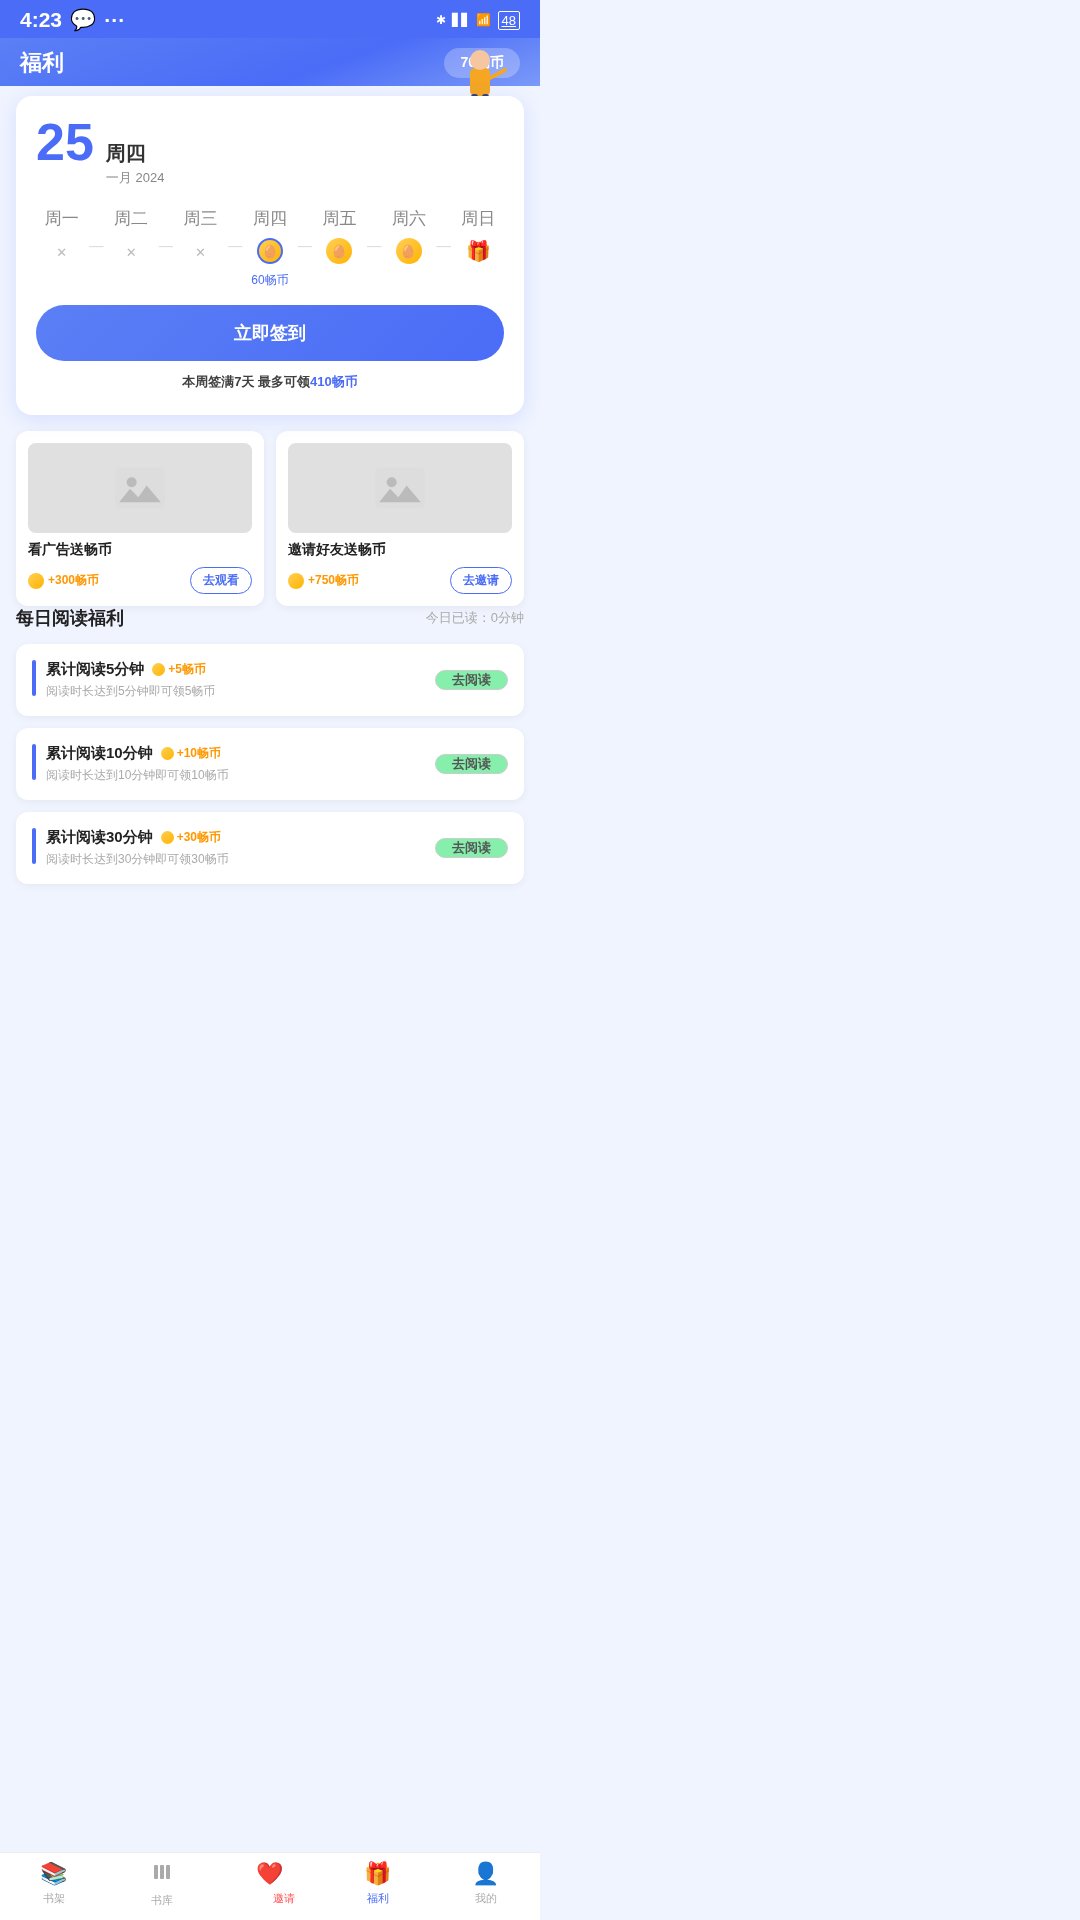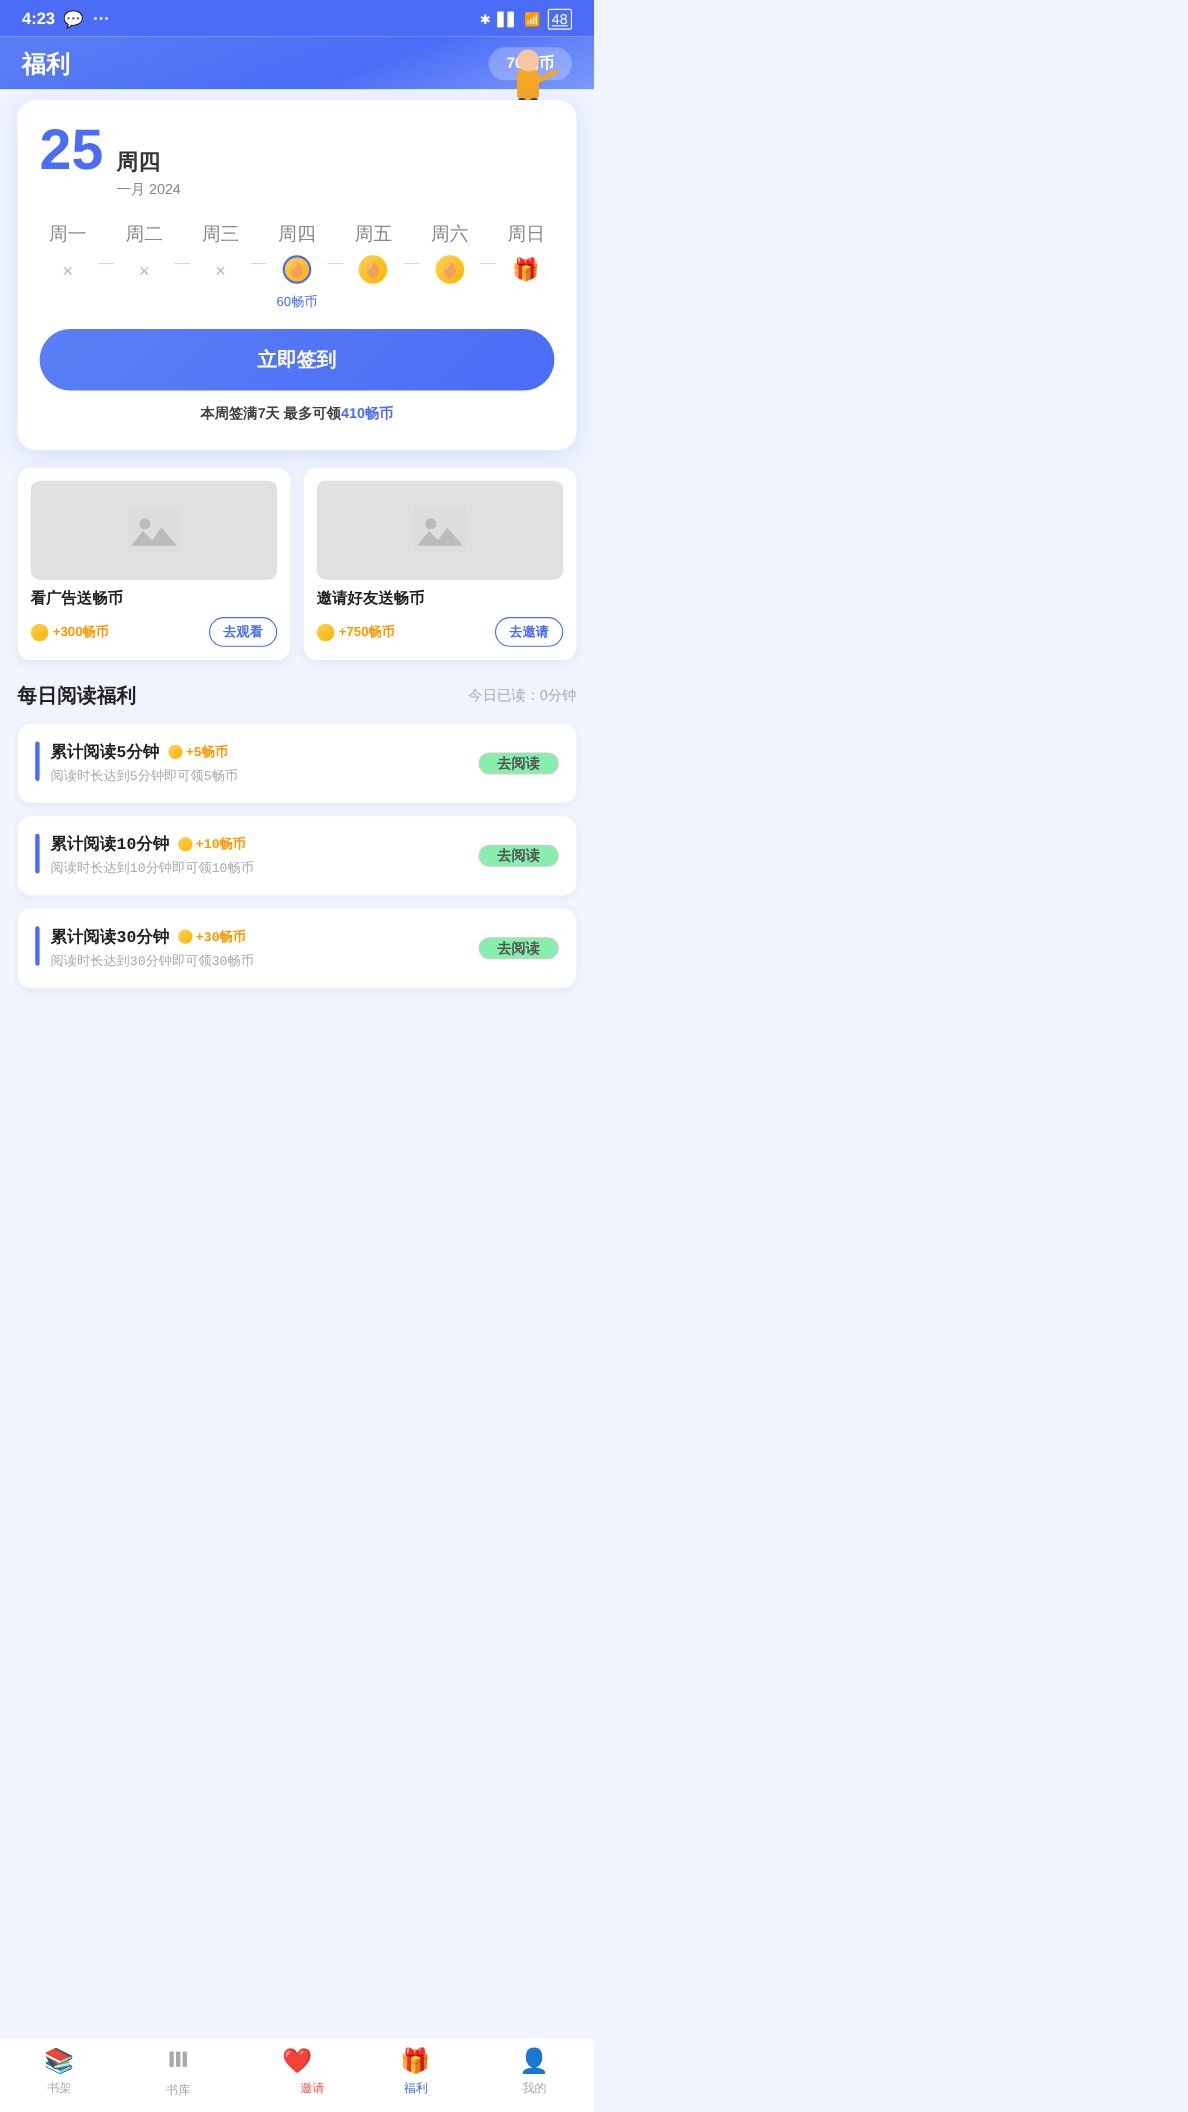--- a/index.html
+++ b/index.html
@@ -14,21 +14,21 @@
 
     
     .status-bar {
       background: #4a6cf7;
       display: flex;
       justify-content: space-between;
       align-items: center;
       padding: 8px 20px 6px;
       color: white;
     }
-    .status-left { font-size: 15px; font-weight: 600; display: flex; align-items: center; gap: 8px; }
+    .status-left { font-size: 21px; font-weight: 600; display: flex; align-items: center; gap: 8px; }
     .status-right { display: flex; align-items: center; gap: 6px; font-size: 12px; }
     .battery-icon { border: 1.5px solid white; border-radius: 2px; padding: 1px 3px; font-size: 13px; text-decoration: underline; }
 
     
     .header {
       background: linear-gradient(160deg, #5b7ff5 0%, #4a6cf7 60%, #7b9af8 100%);
       padding: 10px 20px 0;
       position: relative;
       overflow: visible;
     }
@@ -175,21 +175,20 @@
 
     
     .content {
       padding: 16px 16px 80px;
     }
 
     
     .promo-row {
       display: flex;
       gap: 12px;
-      margin-bottom: 20px;
       border-radius: 21px;
     }
     .promo-card {
       flex: 1;
       background: white;
       border-radius: 12px;
       padding: 12px;
       box-shadow: 0 2px 10px rgba(0,0,0,0.06);
     }
     .promo-img {
@@ -266,21 +265,20 @@
       margin-bottom: 12px;
       display: flex;
       align-items: center;
       justify-content: space-between;
       box-shadow: 0 2px 8px rgba(0,0,0,0.05);
     }
     .task-left {
       display: flex;
       align-items: flex-start;
       gap: 10px;
-      font-family: Liberation Mono, monospace;
     }
     .task-bar {
       width: 4px;
       height: 36px;
       background: #4a6cf7;
       border-radius: 3px;
       flex-shrink: 0;
     }
     .task-info {}
     .task-title {

